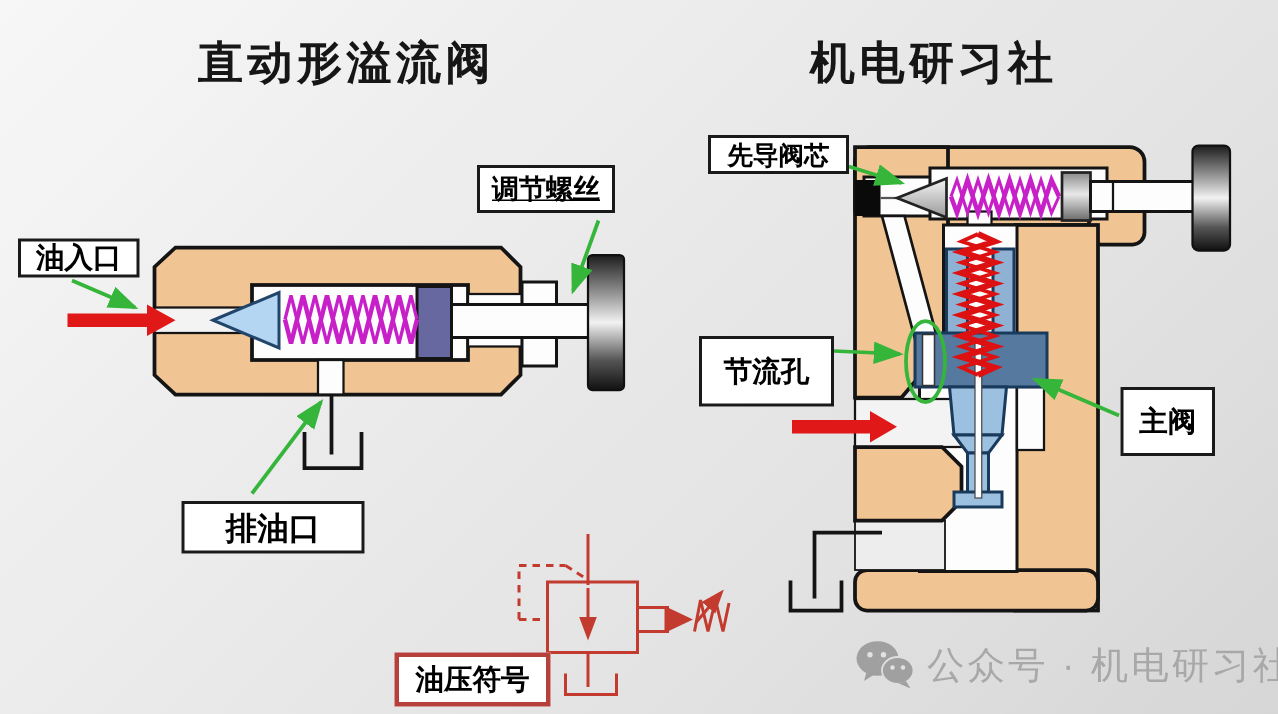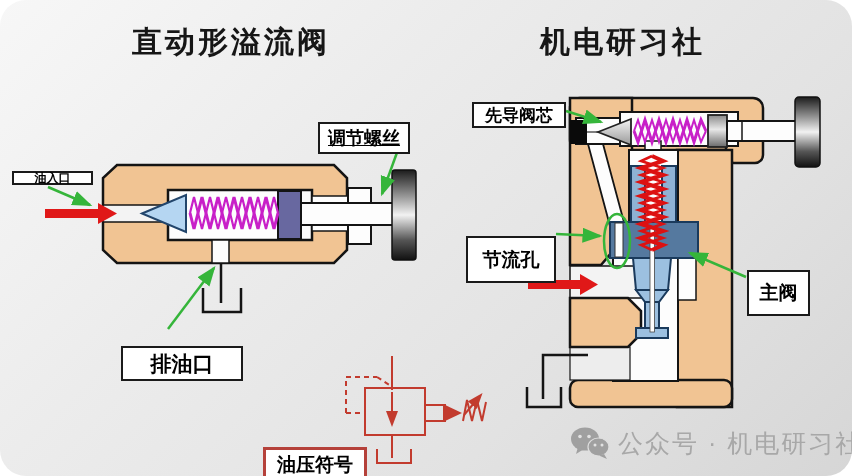--- a/index.html
+++ b/index.html
@@ -1,29 +1,28 @@
 <!DOCTYPE html>
 <html><head>
 <meta charset="utf-8">
 <style>
   html,body{margin:0;padding:0;}
   .stage{
     position:relative;width:852px;height:476px;overflow:hidden;
     background:linear-gradient(135deg,#f7f7f7 0%,#ececec 35%,#e2e2e2 70%,#d6d6d6 100%);
     font-family:"Liberation Sans","DejaVu Sans",sans-serif;
-    border-radius:26px;
   }
   .title{
     position:absolute;color:#161616;font-family:"Liberation Serif","DejaVu Serif",serif;
     font-size:30px;font-weight:600;letter-spacing:3px;white-space:nowrap;
   }
   .callout{
     position:absolute;background:#fff;border:2px solid #1a1a1a;color:#000;
     display:flex;align-items:center;justify-content:center;white-space:nowrap;
-    font-weight:bold;box-sizing:border-box;margin-top:12px;
+    font-weight:bold;box-sizing:border-box;
   }
   .callout.red{border:3px solid #b5413a;}
   .watermark{
     position:absolute;left:570px;top:426px;display:flex;align-items:center;gap:8px;
     color:#a8a8a8;font-size:25px;letter-spacing:2px;white-space:nowrap;
   }
   svg{position:absolute;overflow:visible;}
 </style>
 </head>
 <body>
@@ -177,21 +176,21 @@
       <line x1="392" y1="392" x2="392" y2="423" marker-end="url(#ra)"></line>
       <line x1="392" y1="435" x2="392" y2="458"></line>
       <polyline points="377,449 377,463 411,463 411,449"></polyline>
       <rect x="425" y="405" width="20" height="16"></rect>
       <polyline points="463,421 467,400 472,421 477,400 482,421 486,402"></polyline>
       <line x1="464" y1="415" x2="480" y2="396" marker-end="url(#ra)"></line>
     </g>
     <polygon points="443,404 443,422 462,413" fill="#c23b2e"></polygon>
   </svg>
 
-  <div class="callout" style="left:12px;top:159px;width:81px;height:14px;font-size:12px;">油入口</div>
+  <div class="callout" style="left:12px;top:159px;width:81px;height:26px;font-size:19px;">油入口</div>
   <div class="callout" style="left:318px;top:110px;width:92px;height:32px;font-size:18px;text-decoration:underline;">调节螺丝</div>
   <div class="callout" style="left:121px;top:334px;width:122px;height:35px;font-size:21px;">排油口</div>
   <div class="callout" style="left:472px;top:90px;width:94px;height:26px;font-size:17px;">先导阀芯</div>
   <div class="callout" style="left:466px;top:224px;width:90px;height:47px;font-size:19px;">节流孔</div>
   <div class="callout" style="left:747px;top:258px;width:63px;height:46px;font-size:19px;">主阀</div>
   <div class="callout red" style="left:263px;top:435px;width:104px;height:36px;font-size:19px;">油压符号</div>
 
   <div class="watermark">
     <svg width="40" height="34" viewBox="0 0 40 34" style="position:static;">
       <ellipse cx="15" cy="13" rx="14" ry="11.5" fill="#a0a0a0"></ellipse>

